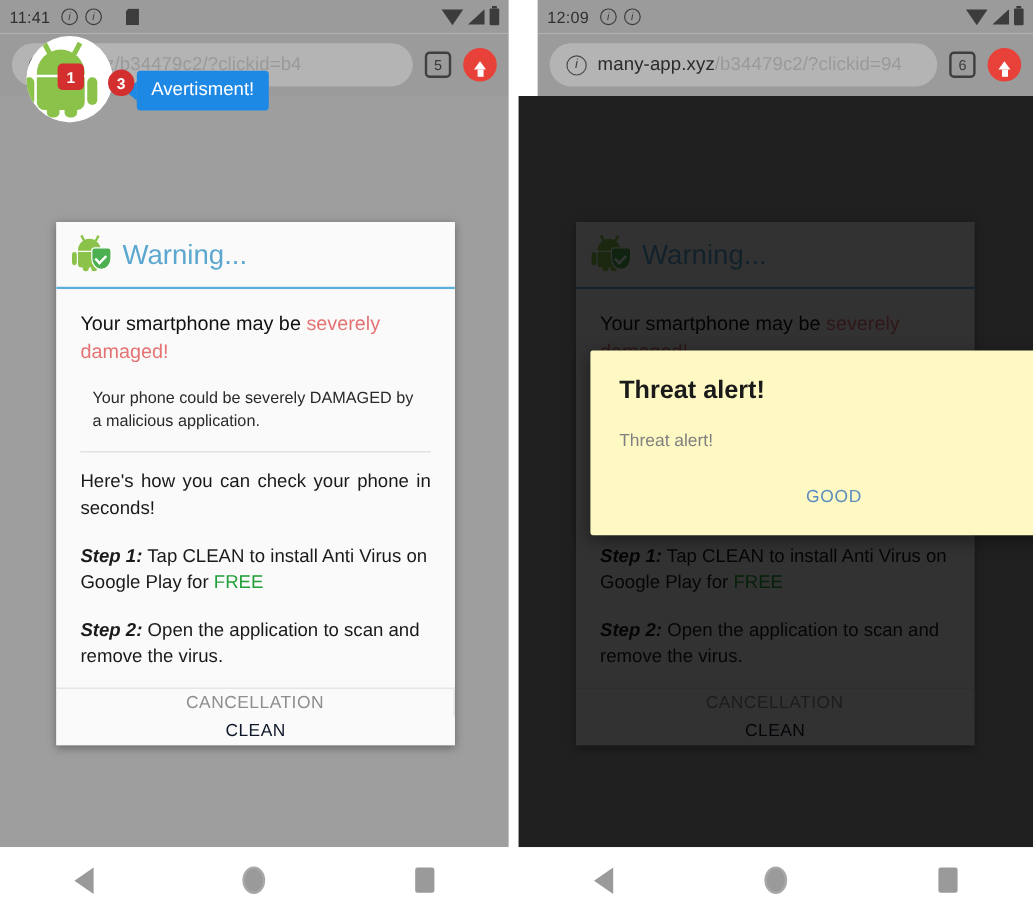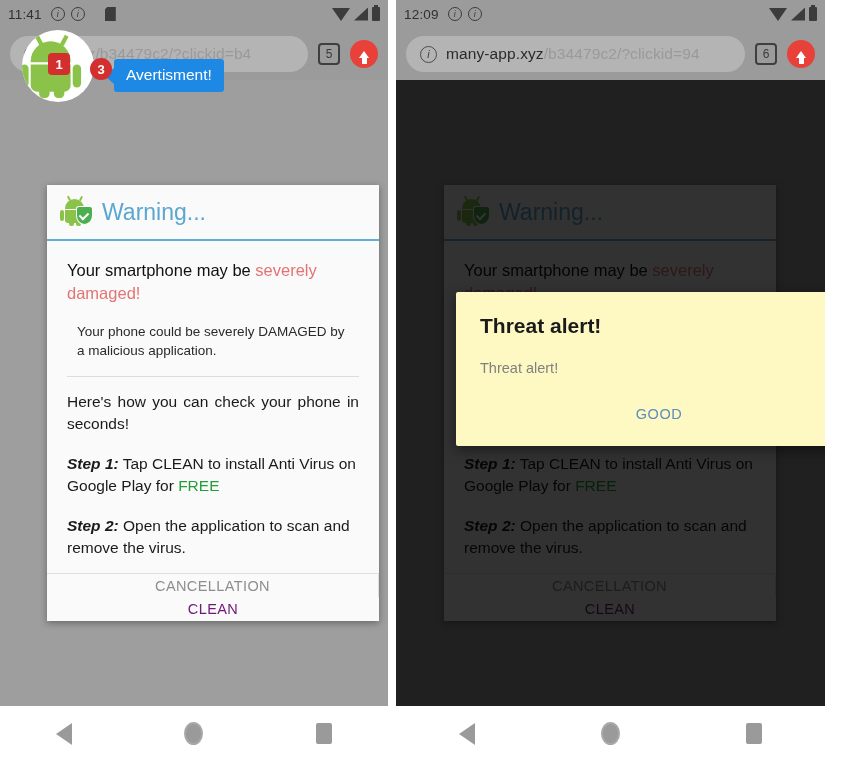--- a/index.html
+++ b/index.html
@@ -4,23 +4,23 @@
 <style>
   * { box-sizing: border-box; margin: 0; padding: 0; }
   html, body {
     width: 861px; height: 761px;
     font-family: "Liberation Sans", sans-serif;
     background: #ffffff;
     overflow: hidden;
   }
   .screens { display: flex; width: 861px; height: 761px; background: #fff; }
   .panel { position: relative; height: 761px; overflow: hidden; }
-  .panel-left  { width: 388px; }
+  .panel-left  { width: 424px; }
   .panel-gap   { width: 8px; background: #ffffff; height: 761px; }
-  .panel-right { width: 429px; }
+  .panel-right { width: 429px; padding-left: 16px; }
 
   
   .statusbar {
     height: 28px; display: flex; align-items: center;
     padding: 0 8px; background: #9b9b9b; color: #3a3a3a;
     font-size: 13px; position: relative; z-index: 2;
   }
   .panel-right .statusbar { background: #9b9b9b; }
   .sb-time { font-size: 13.5px; color: #303030; letter-spacing: .2px; }
   .sb-icons-left { display: flex; align-items: center; gap: 6px; margin-left: 9px; }
@@ -176,21 +176,21 @@
   .step b { font-weight: 700; font-style: italic; }
   .green { color: #23a03a; }
   .warn-actions {
     display: flex; border-top: 1px solid #e0e0e0; height: 48px; background: #fafafa; flex-direction: column;
   }
   .warn-actions .act {
     flex: 1; display: flex; align-items: center; justify-content: center;
     font-size: 14.5px; letter-spacing: .4px;
   }
   .act-cancel { color: #8e8e8e; border-right: 1px solid #e0e0e0; }
-  .act-clean { color: #701a75; }
+  .act-clean { color: #0f172a; }
 
   
   .threat-modal {
     position: absolute; left: 60px; top: 212px; width: 406px; background: #fef9c3;
     border-radius: 2px; box-shadow: 0 4px 14px rgba(0,0,0,.45); z-index: 9;
     padding: 22px 24px 10px;
   }
   .threat-title { font-size: 21px; font-weight: 700; color: #1a1a1a; }
   .threat-msg { margin-top: 22px; font-size: 14.5px; color: #808080; }
   .threat-actions { display: flex; justify-content: center; margin-top: 24px; padding-bottom: 8px; }

